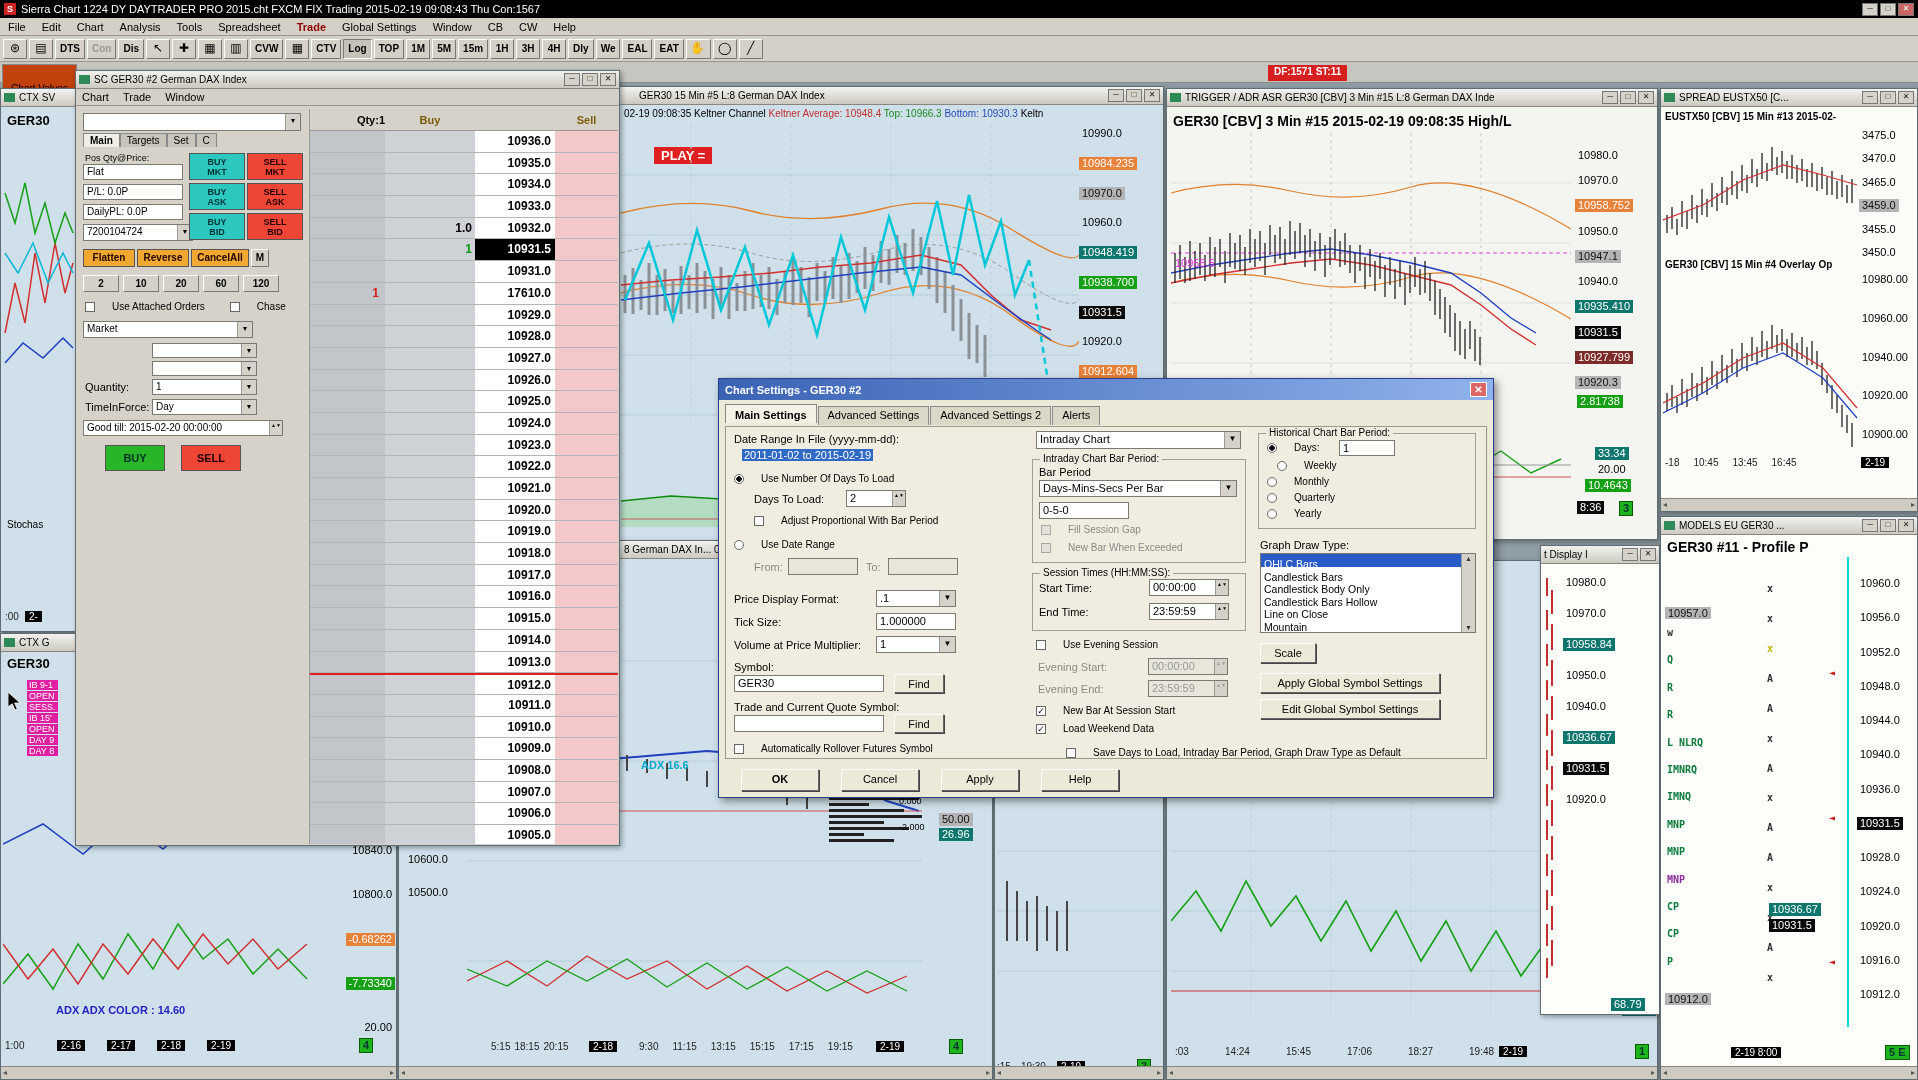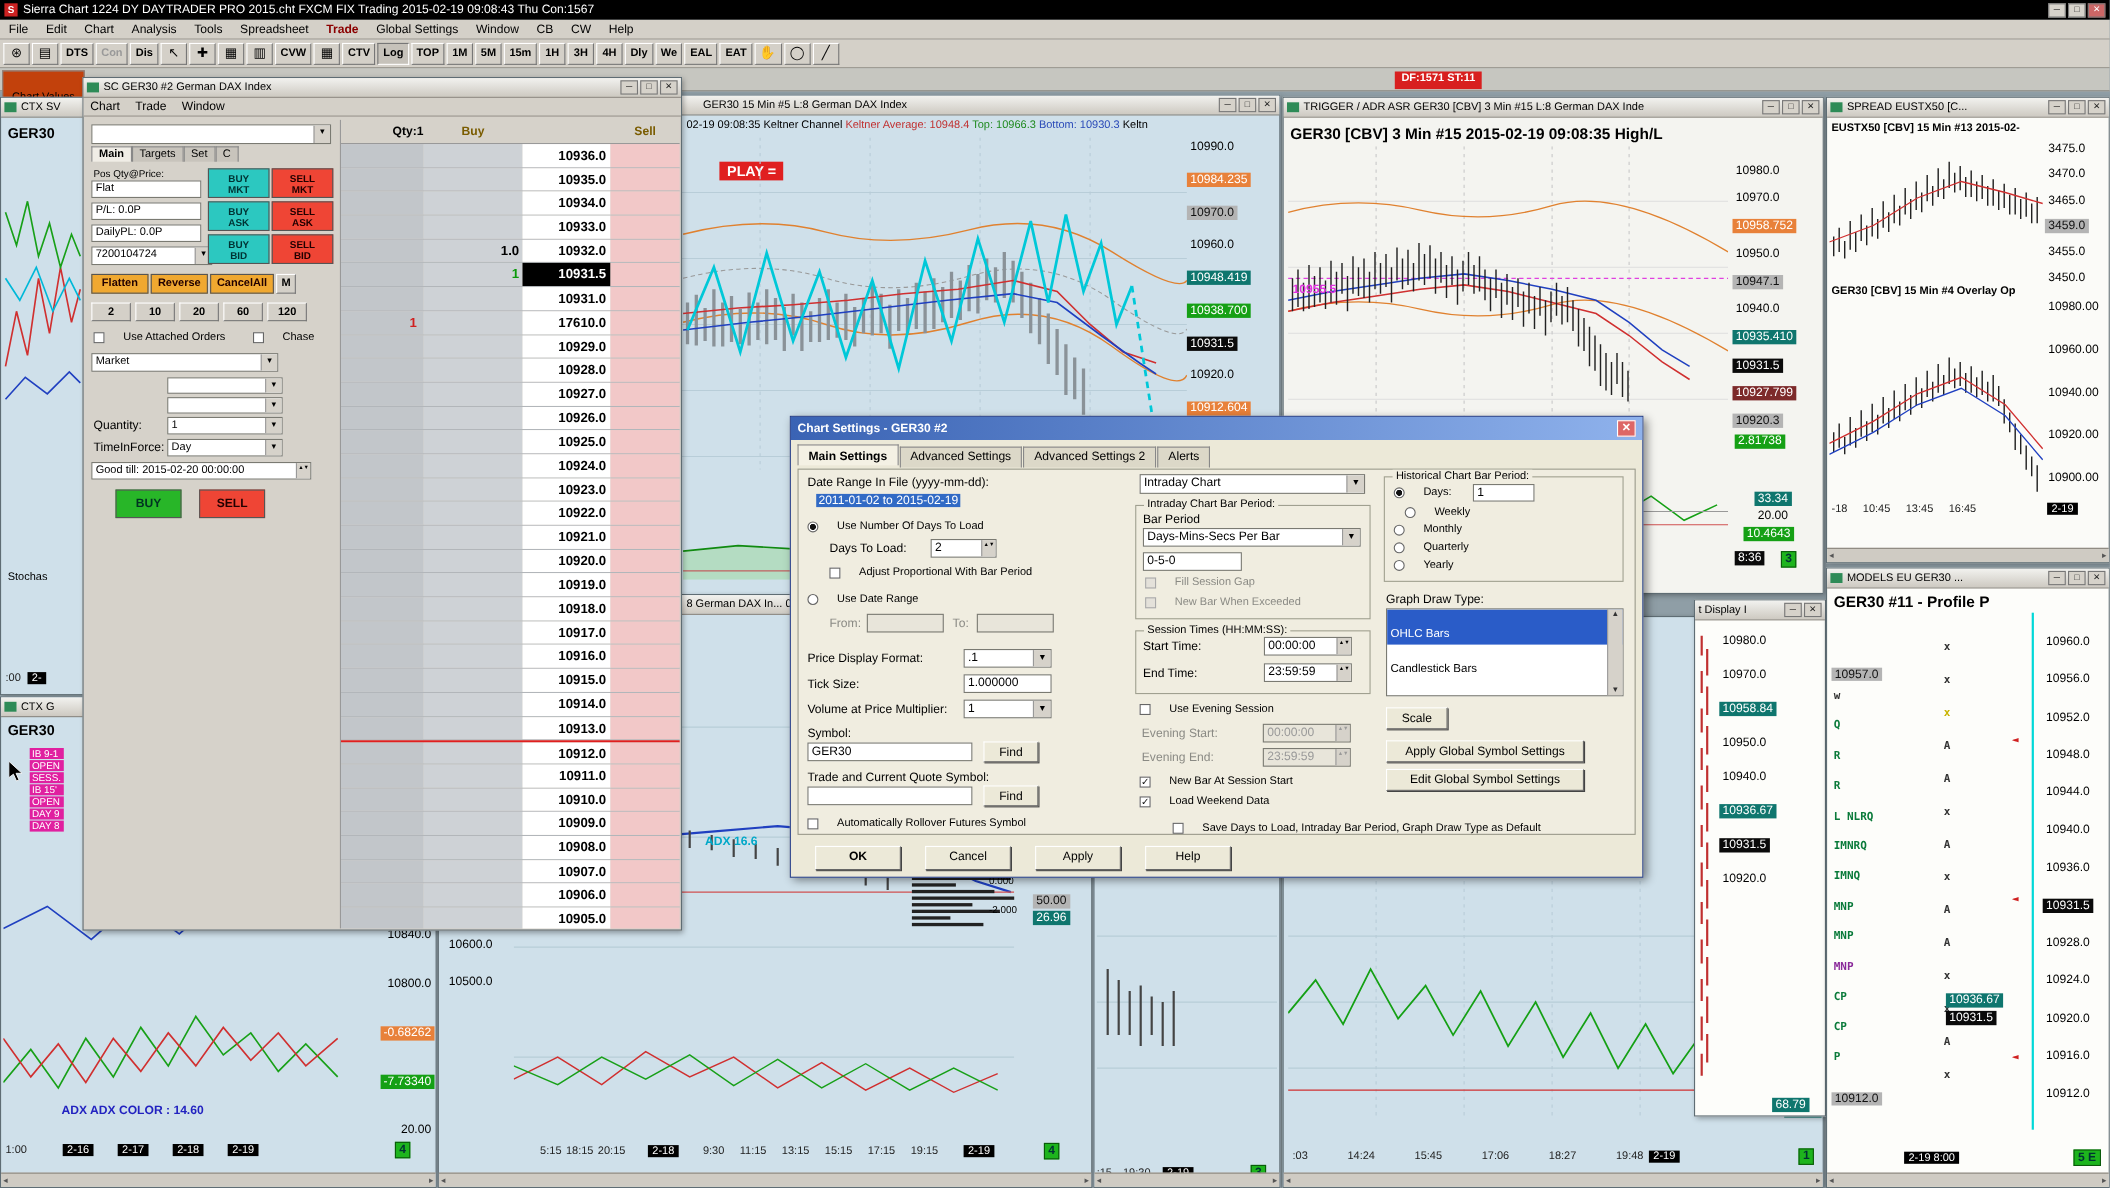--- a/index.html
+++ b/index.html
@@ -87,31 +87,31 @@
 .grp{position:absolute;border:1px solid #a0a090}
 .grp .gt{position:absolute;top:-7px;left:7px;background:#f0ede0;padding:0 3px;font-size:10px;white-space:nowrap}
 .dlbl{position:absolute;font-size:11px;white-space:nowrap}
 .dfld{position:absolute;background:#fff;border:1px solid #7a7a72;font-size:11px;padding:1px 3px;white-space:nowrap;overflow:hidden}
 .dfld.disf{background:#e8e5da;color:#999}
 .dcmb::after{content:"▼";position:absolute;right:0;top:0;bottom:0;width:15px;background:#d6d2ca;border-left:1px solid #999;font-size:8px;text-align:center;padding-top:2px}
 .spinb::after{content:"▲▼";position:absolute;right:0;top:0;bottom:0;width:12px;background:#d6d2ca;border-left:1px solid #999;font-size:5px;line-height:6px;text-align:center;padding-top:1px;white-space:pre-wrap}
 .selblue{background:#316ac5;color:#fff;padding:0 2px}
 .pbtn{position:absolute;background:#ece9d8;border:1px solid #666;border-top-color:#fff;border-left-color:#fff;box-shadow:1px 1px 0 #444;text-align:center;font-size:11px;padding-top:3px}
 .lst{position:absolute;background:#fff;border:1px solid #7a7a72;font-size:10.5px;overflow:hidden}
-.lst .li{height:12.5px;line-height:12.5px;padding:16px 3px;white-space:nowrap}
+.lst .li{height:12.5px;line-height:12.5px;padding:4px 3px;white-space:nowrap}
 .lst .li.sel{background:#2a5cc8;color:#fff}
 .lsb{position:absolute;width:14px;background:#d6d2ca;border-left:1px solid #999;font-size:7px;text-align:center;color:#333;display:flex;flex-direction:column;justify-content:space-between;padding:1px 0}
 
 .hdrtxt{position:absolute;font-size:10px;white-space:nowrap;overflow:hidden}
 .hdrtxt .red{color:#c03030;background:none}
 .hdrtxt .green{color:#1f8a1f;background:none}
 .hdrtxt .blue{color:#2a4ab8;background:none}
 .bigsym{position:absolute;font-size:14px;font-weight:bold;white-space:nowrap}
 .playbadge{position:absolute;background:#e02020;color:#fff;font-weight:bold;font-size:13px;padding:1px 7px}
-.magenta{color:#e030e0;font-weight:bold}
+.magenta{color:#e030e0;font-weight:normal}
 .letcol{position:absolute;display:flex;flex-direction:column;justify-content:space-between;font-size:10px;font-weight:bold;font-family:"DejaVu Sans Mono",monospace}
 .letcol .grn{color:#0a7a3a}.letcol .pur{color:#8a2a9a}.letcol .blk{color:#333}.letcol .yel{color:#c8b400}.letcol .redl{color:#d02020}
 .sidegrey{position:absolute;background:#b4b4b4;color:#111;font-size:11px;padding:0 3px}
 .fltlbl{position:absolute;font-size:11px;padding:0 3px}
 .adxblue{position:absolute;color:#2222c0;font-weight:bold;font-size:11px;white-space:nowrap}
 .cy{color:#00a8c8;font-weight:bold}
 .mgl{background:#e020a0;color:#fff;font-size:9px;padding:0 2px;margin-bottom:1px;white-space:nowrap}
 #cursor{position:absolute;z-index:60}
 </style>
 </head>

